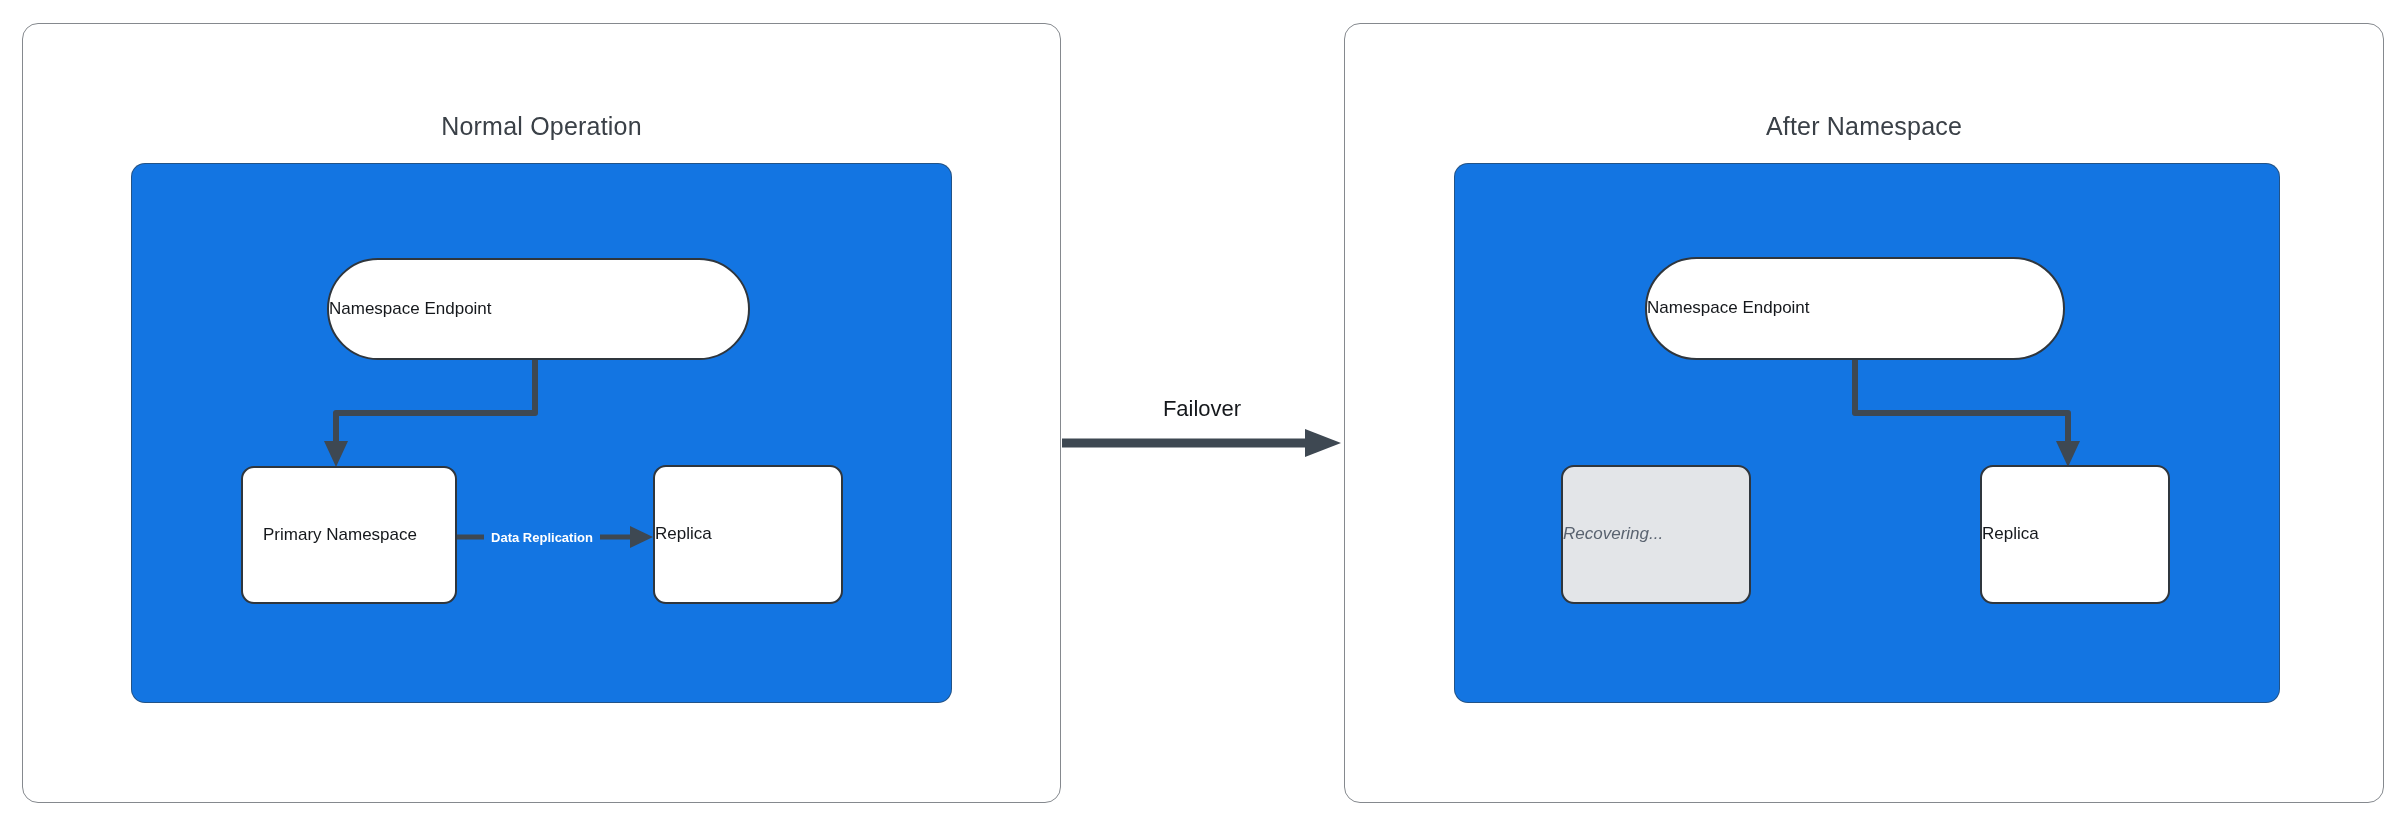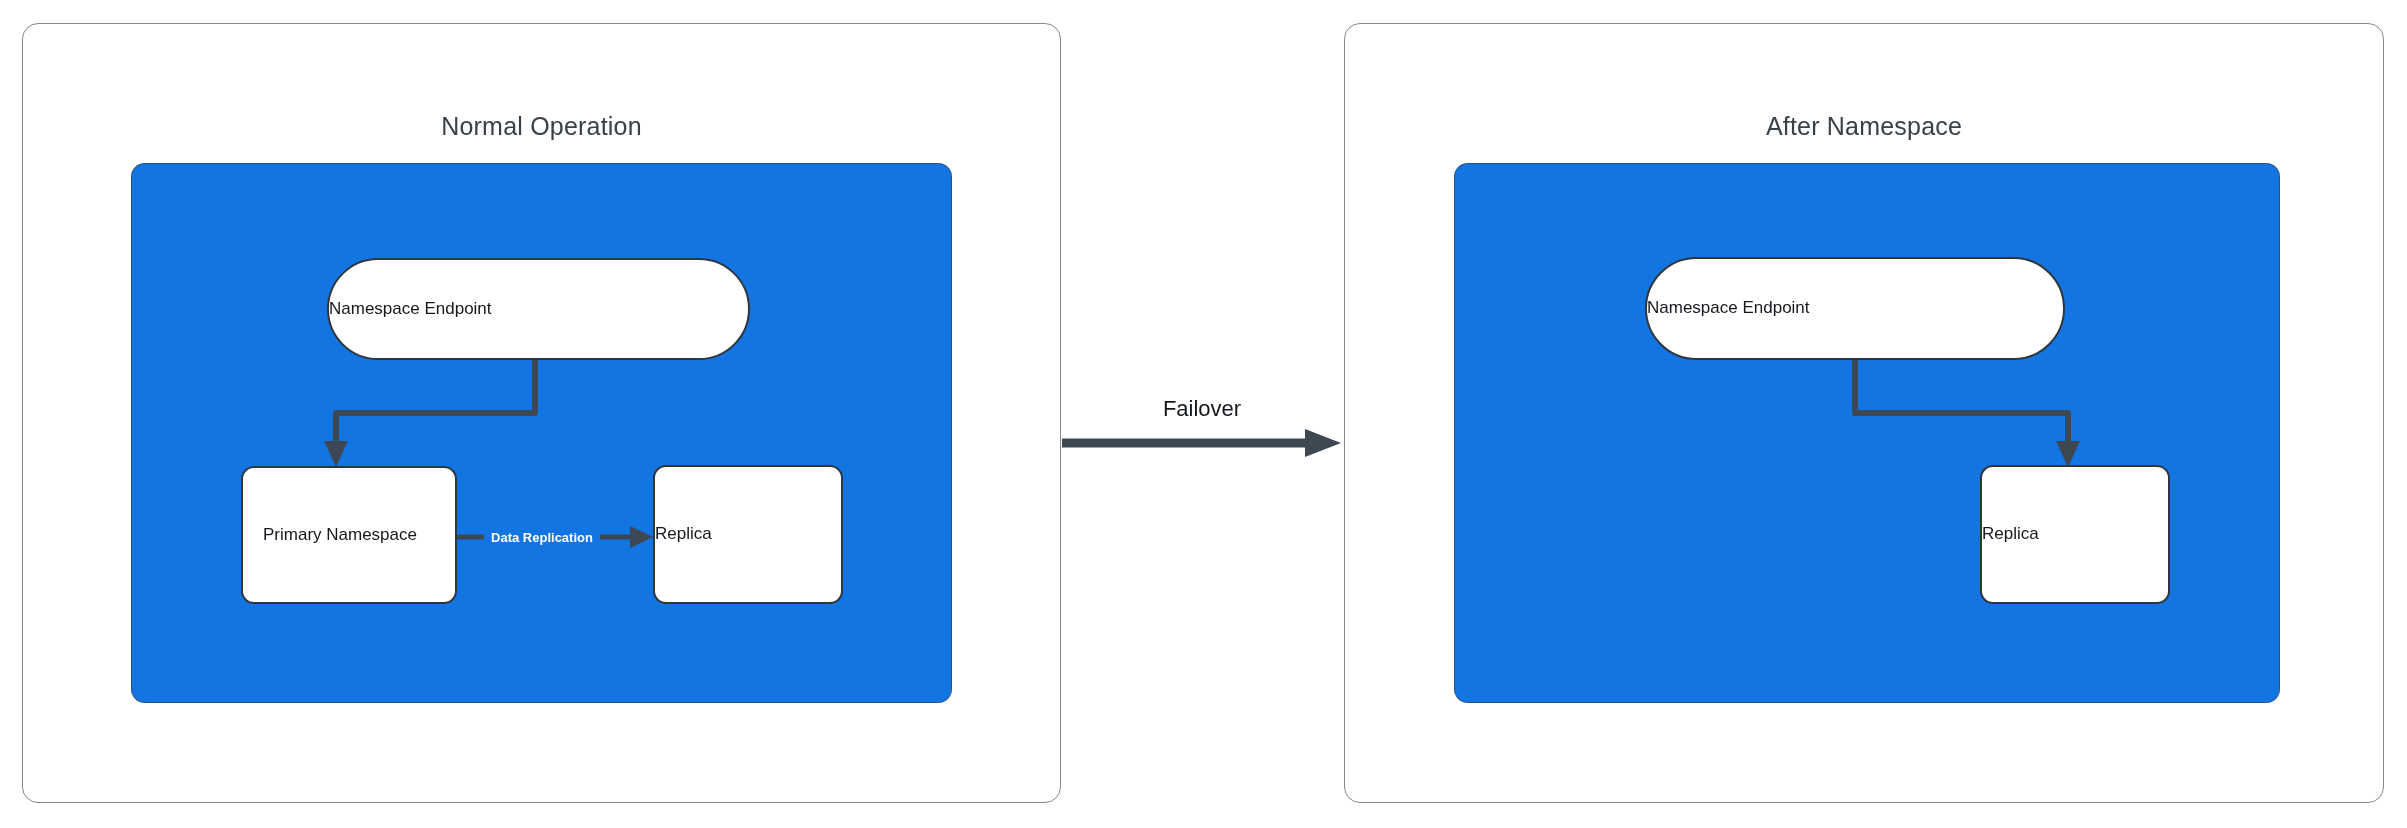--- a/index.html
+++ b/index.html
@@ -109,20 +109,23 @@
   <div class="node rect node-primary">
     <span>Primary Namespace</span>
   </div>
   <div class="node rect node-replica-left">
     <span>Replica</span>
   </div>
 
   <div class="node pill pill-right">
     <span>Namespace Endpoint</span>
   </div>
+  <div class="node rect node-recovering">
+    <span>Recovering...</span>
+  </div>
   <div class="node rect node-replica-right">
     <span>Replica</span>
   </div>
 
   <div class="edge-label-replication">
     <span>Data Replication</span>
   </div>
   <div class="transition-label">Failover</div>
 
 </div>

